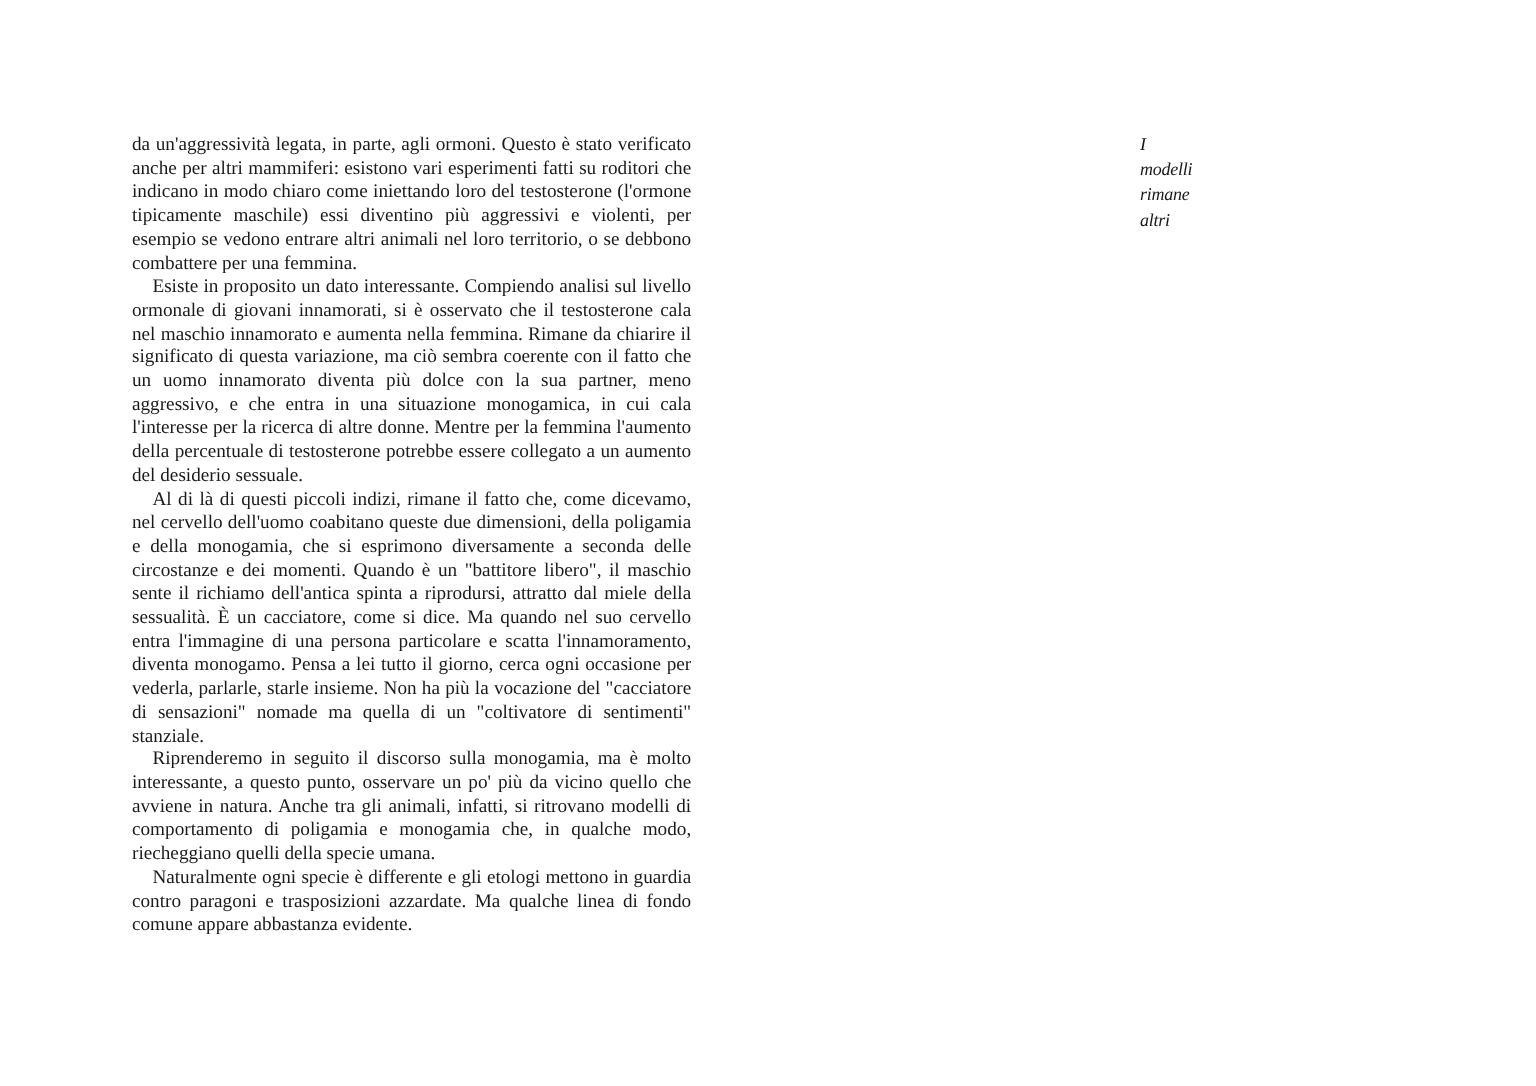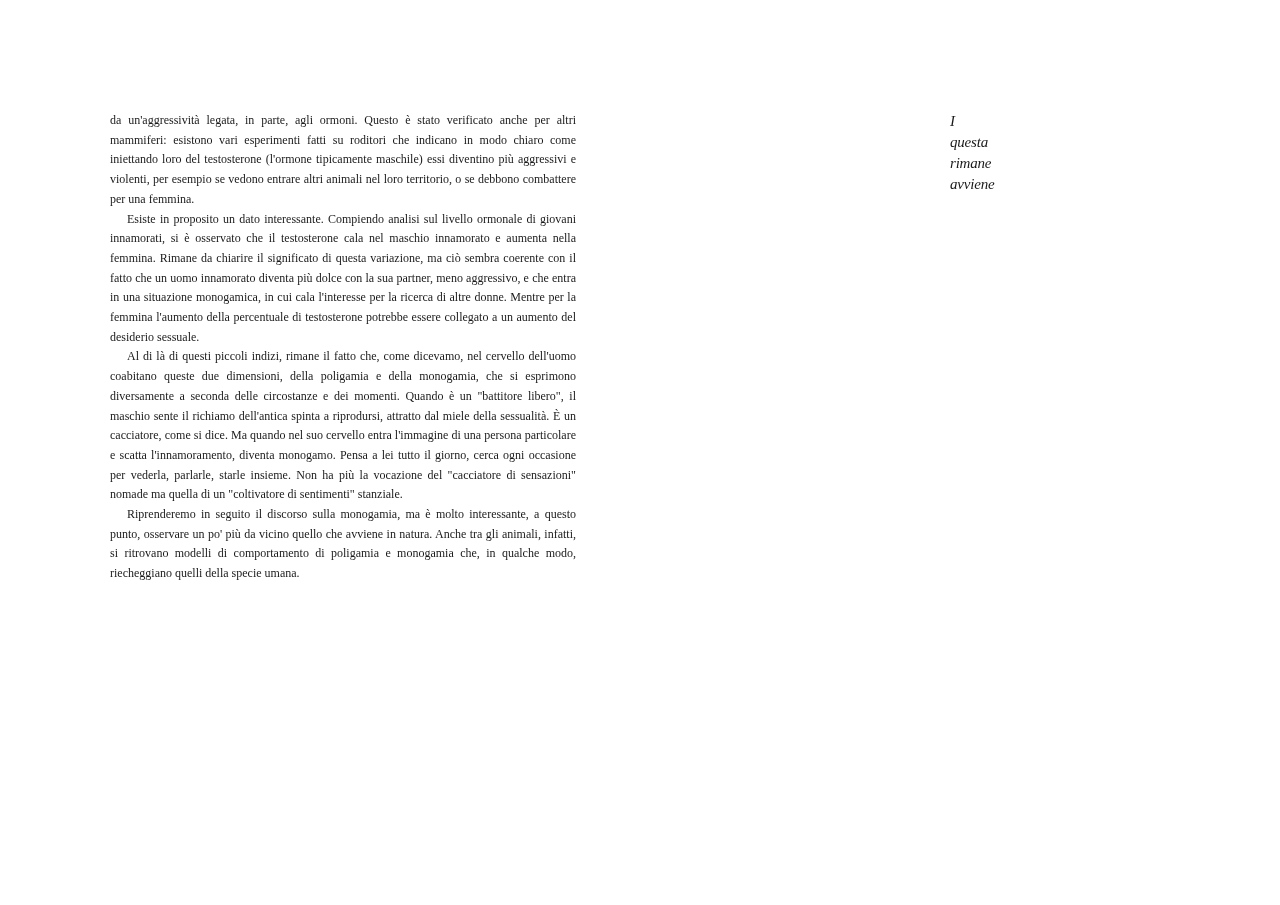--- a/index.html
+++ b/index.html
@@ -20,21 +20,21 @@
       width: 1280px;
       height: 905px;
       background: #ffffff;
     }
     .body-column {
       position: absolute;
       left: 110px;
       top: 111px;
       width: 466px;
       font-family: "Liberation Serif", "DejaVu Serif", serif;
-      font-size: 12px;
+      font-size: 16px;
       line-height: 19.7px;
       color: #1a1a1a;
     }
     .body-column p {
       margin: 0;
       text-align: justify;
       text-indent: 17px;
       hyphens: none;
     }
     .body-column p.continuation {
@@ -58,21 +58,22 @@
   </style>
 </head>
 <body>
 
 <div class="page">
   <div class="body-column">
     <p class="continuation">da un'aggressività legata, in parte, agli ormoni. Questo è stato verificato anche per altri mammiferi: esistono vari esperimenti fatti su roditori che indicano in modo chiaro come iniettando loro del testosterone (l'ormone tipicamente maschile) essi diventino più aggressivi e violenti, per esempio se vedono entrare altri animali nel loro territorio, o se debbono combattere per una femmina.</p>
     <p>Esiste in proposito un dato interessante. Compiendo analisi sul livello ormonale di giovani innamorati, si è osservato che il testosterone cala nel maschio innamorato e aumenta nella femmina. Rimane da chiarire il significato di questa variazione, ma ciò sembra coerente con il fatto che un uomo innamorato diventa più dolce con la sua partner, meno aggressivo, e che entra in una situazione monogamica, in cui cala l'interesse per la ricerca di altre donne. Mentre per la femmina l'aumento della percentuale di testosterone potrebbe essere collegato a un aumento del desiderio sessuale.</p>
     <p>Al di là di questi piccoli indizi, rimane il fatto che, come dicevamo, nel cervello dell'uomo coabitano queste due dimensioni, della poligamia e della monogamia, che si esprimono diversamente a seconda delle circostanze e dei momenti. Quando è un "battitore libero", il maschio sente il richiamo dell'antica spinta a riprodursi, attratto dal miele della sessualità. È un cacciatore, come si dice. Ma quando nel suo cervello entra l'immagine di una persona particolare e scatta l'innamoramento, diventa monogamo. Pensa a lei tutto il giorno, cerca ogni occasione per vederla, parlarle, starle insieme. Non ha più la vocazione del "cacciatore di sensazioni" nomade ma quella di un "coltivatore di sentimenti" stanziale.</p>
     <p>Riprenderemo in seguito il discorso sulla monogamia, ma è molto interessante, a questo punto, osservare un po' più da vicino quello che avviene in natura. Anche tra gli animali, infatti, si ritrovano modelli di comportamento di poligamia e monogamia che, in qualche modo, riecheggiano quelli della specie umana.</p>
+    <p>Naturalmente ogni specie è differente e gli etologi mettono in guardia contro paragoni e trasposizioni azzardate. Ma qualche linea di fondo comune appare abbastanza evidente.</p>
   </div>
 
   <div class="side-note">
     <span>I</span>
-    <span>questa</span>
+    <span>modelli</span>
     <span>rimane</span>
-    <span>avviene</span>
+    <span>altri</span>
   </div>
 </div>
 
 </body></html>

